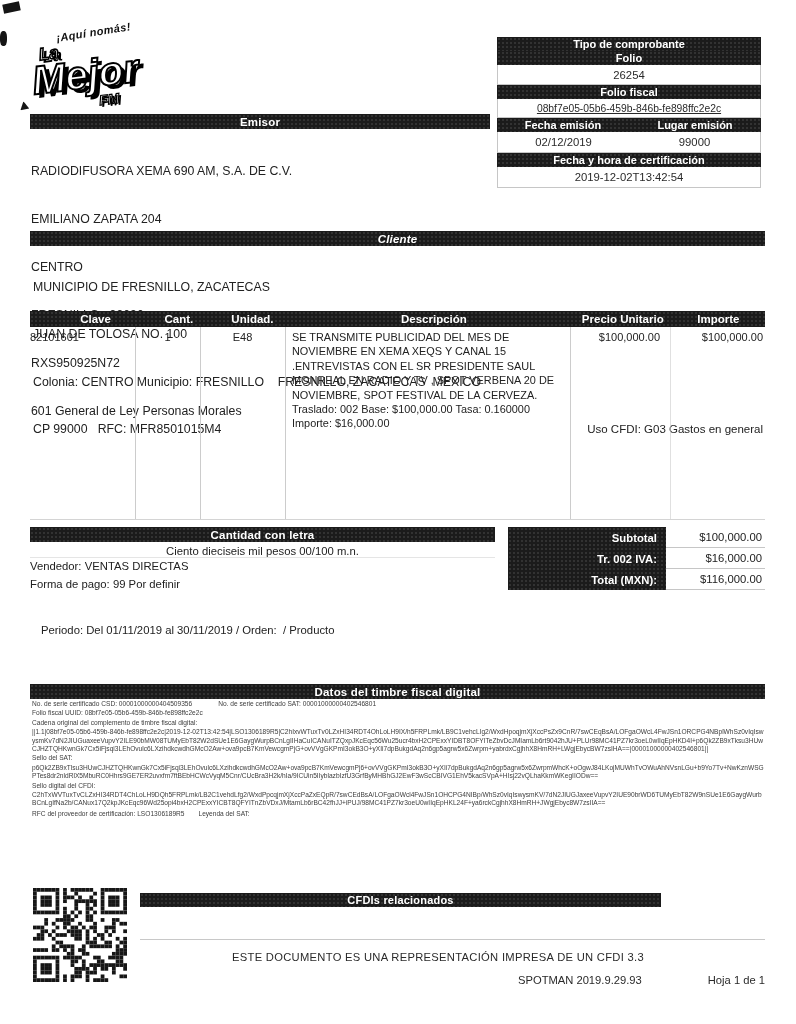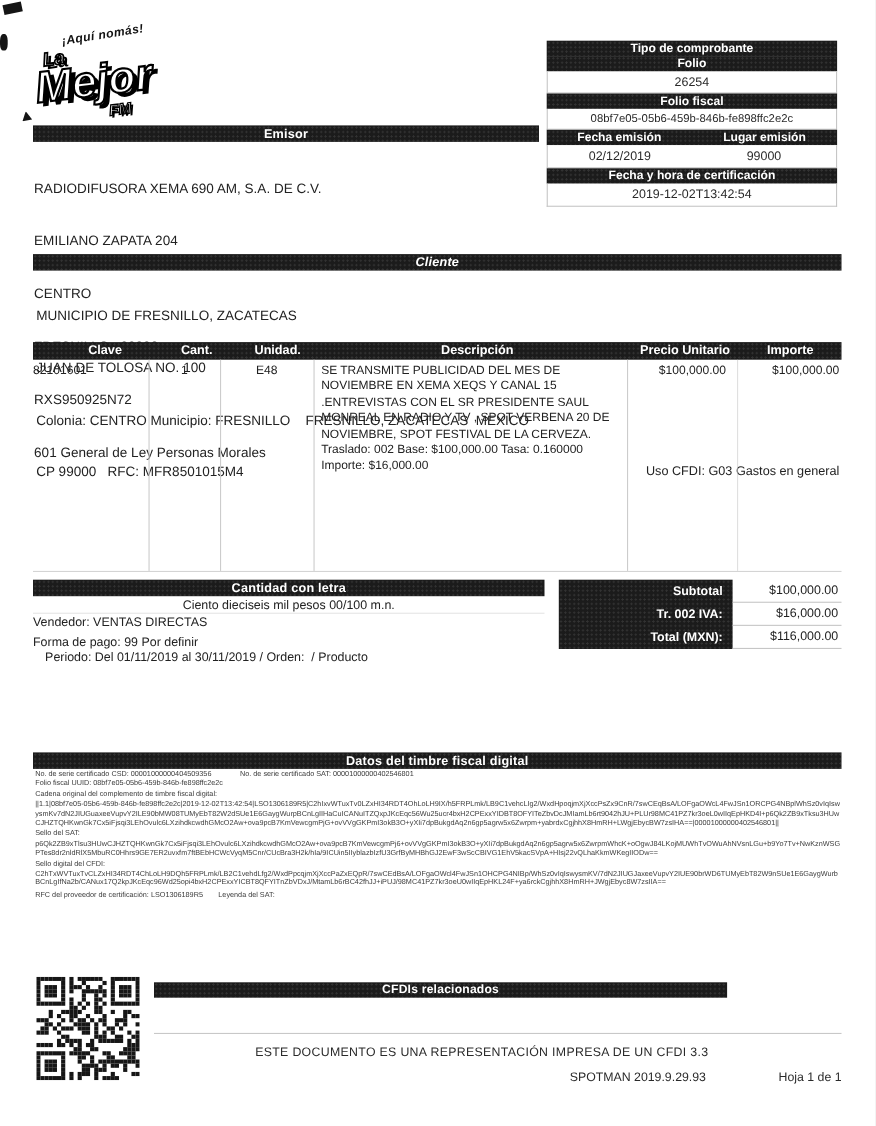--- a/index.html
+++ b/index.html
@@ -106,21 +106,21 @@
     <div class="logo-part" style="left:39px; top:44px; transform:rotate(-8deg); font-size:17px;">La</div>
     <div class="logo-part" style="left:32px; top:52px; transform:rotate(-7deg); font-size:40px; -webkit-text-stroke:2px #000; text-shadow:4px 4px 0 #000;">Mejor</div>
     <div class="logo-part" style="left:99px; top:91px; transform:rotate(-7deg); font-size:14px; -webkit-text-stroke:1.2px #000; text-shadow:2px 2px 0 #000;">FM</div>
   </div>
 
   <div class="infobox">
     <div class="rbar">Tipo de comprobante</div>
     <div class="rbar">Folio</div>
     <div class="rval" style="height:19px;">26254</div>
     <div class="rbar">Folio fiscal</div>
-    <div class="rval" style="height:18px; font-size:10.3px;">08bf7e05-05b6-459b-846b-fe898ffc2e2c</div>
+    <div class="rval" style="height:18px; font-size:10.3px;text-decoration:underline;">08bf7e05-05b6-459b-846b-fe898ffc2e2c</div>
     <div class="rbar rsplit">
       <div>Fecha emisión</div>
       <div>Lugar emisión</div>
     </div>
     <div class="rval rsplit" style="height:20px;">
       <div>02/12/2019</div>
       <div>99000</div>
     </div>
     <div class="rbar">Fecha y hora de certificación</div>
     <div class="rval" style="height:20px;">2019-12-02T13:42:54</div>
@@ -171,21 +171,21 @@
   <div class="vline" style="left:285px;"></div>
   <div class="vline" style="left:570px;"></div>
   <div class="vline" style="left:670px; opacity:.6;"></div>
   <div class="hline" style="left:30px; top:519px; width:735px;"></div>
 
   <div class="bar" style="left:30px; top:527px; width:465px; height:15px;">Cantidad con letra</div>
   <div class="txt body-11" style="left:30px; top:545px; width:465px; text-align:center;">Ciento dieciseis mil pesos 00/100 m.n.</div>
   <div class="hline" style="left:30px; top:557px; width:465px; opacity:.6;"></div>
   <div class="txt body-11" style="left:30px; top:560px;">Vendedor: VENTAS DIRECTAS</div>
   <div class="txt body-11" style="left:30px; top:578px;">Forma de pago: 99 Por definir</div>
-  <div class="txt body-11" style="left:30px; top:592px;padding-left:11px;">Periodo: Del 01/11/2019 al 30/11/2019 / Orden:  / Producto</div>
+  <div class="txt body-11" style="left:30px; top:624px;padding-left:11px;">Periodo: Del 01/11/2019 al 30/11/2019 / Orden:  / Producto</div>
 
   <div class="totbox">
     <div>Subtotal</div>
     <div>Tr. 002 IVA:</div>
     <div>Total (MXN):</div>
   </div>
   <div class="totvals">
     <div>$100,000.00</div>
     <div>$16,000.00</div>
     <div>$116,000.00</div>

